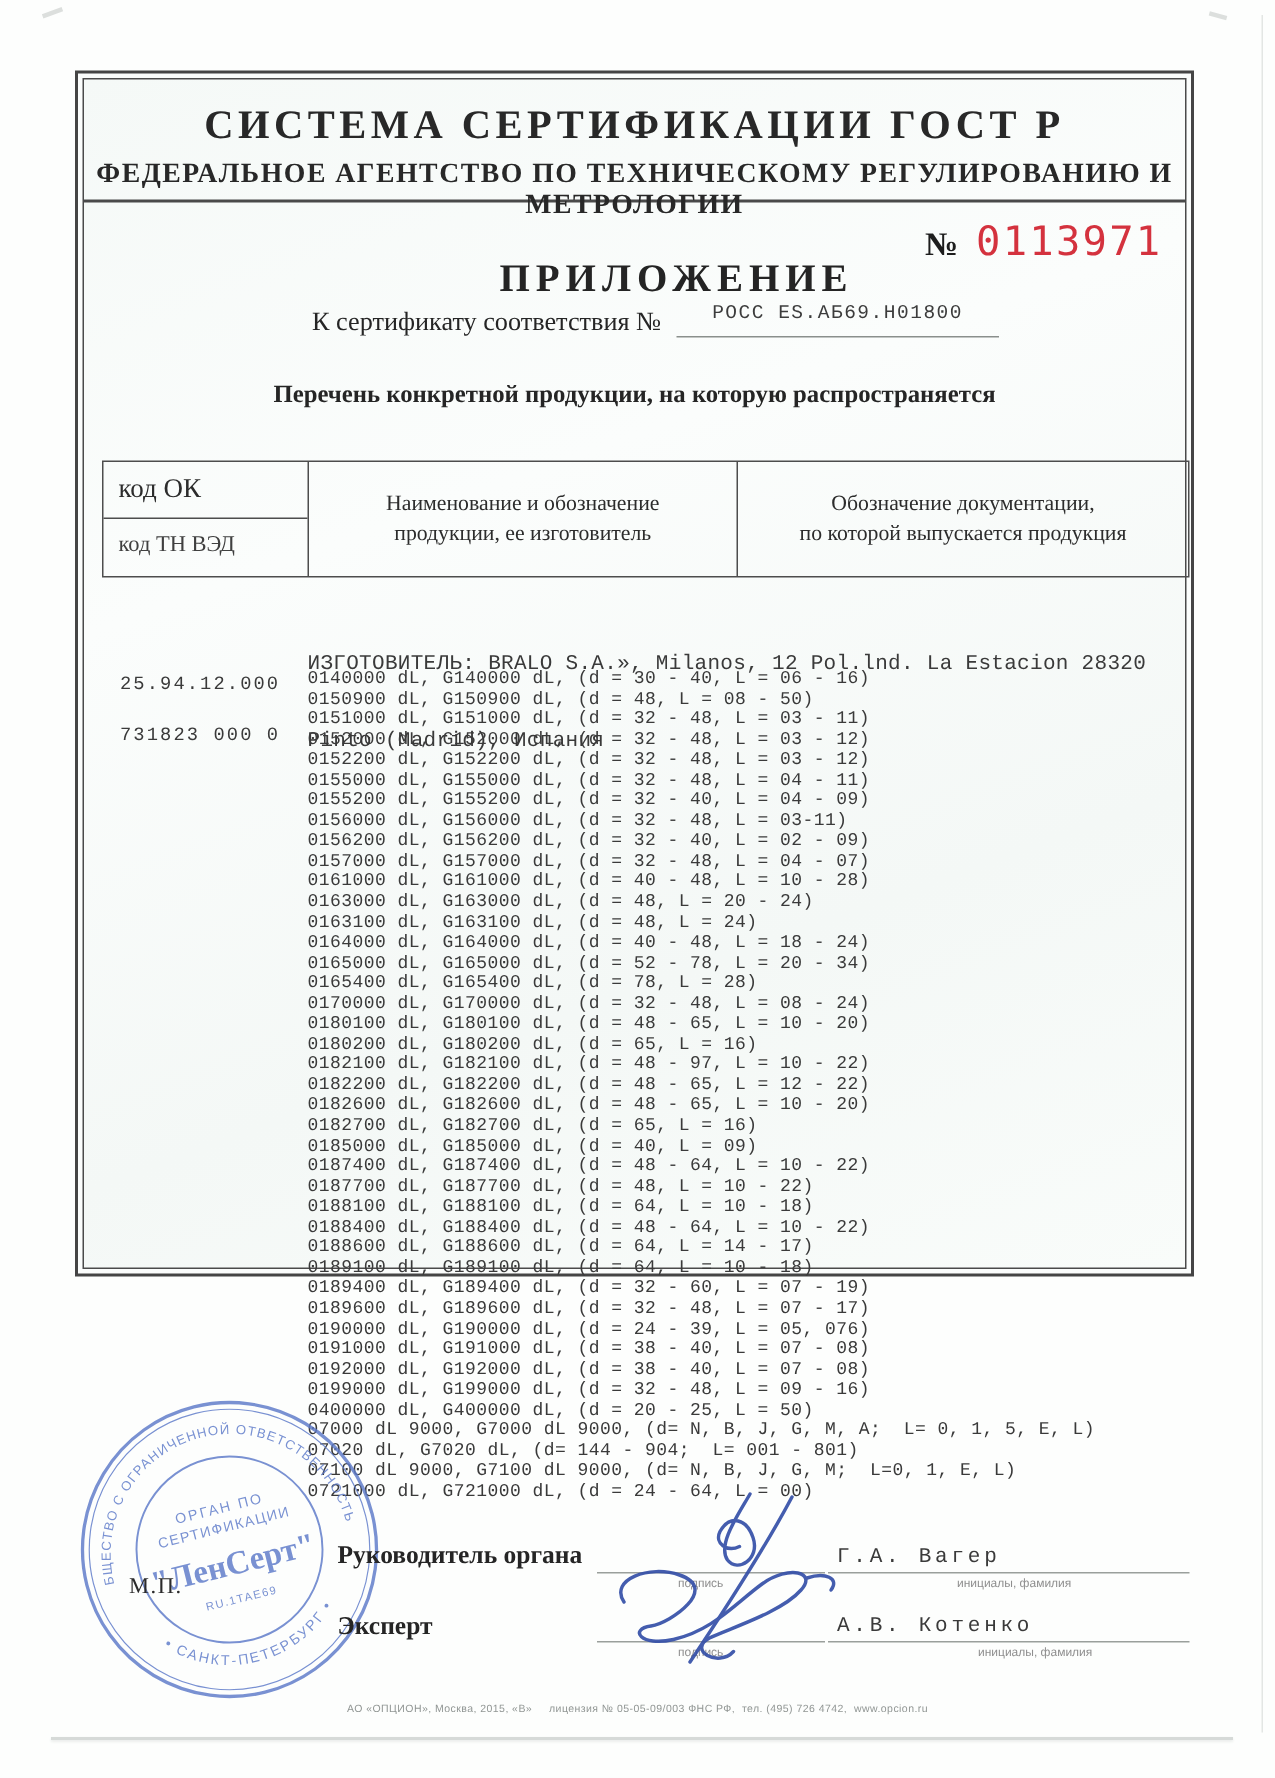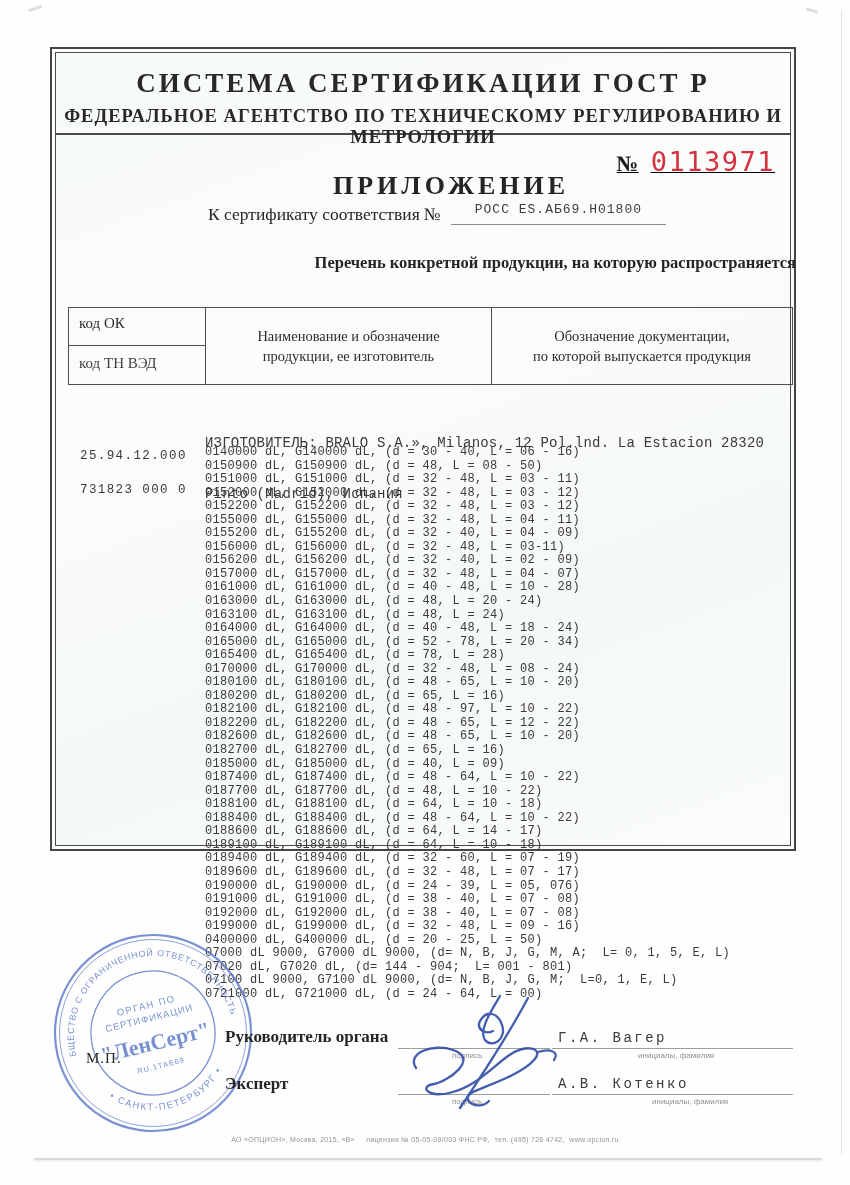--- a/index.html
+++ b/index.html
@@ -13,38 +13,38 @@
   .artifact-tr{position:absolute;left:806px;top:9px;width:12px;height:3px;background:#dcdfdd;transform:rotate(15deg);}
 
   
   .frame{position:absolute;left:50px;top:47px;width:746px;height:804px;border:2.5px solid #454545;box-sizing:border-box;padding:3px;background:#fbfdfc;}
   .frame-inner{width:100%;height:100%;border:1.3px solid #4a4a4a;box-sizing:border-box;background:linear-gradient(160deg,#f5f9f7 0%,#fbfdfc 35%,#f4f8f6 70%,#f9fcfa 100%);}
 
   .doc-header{height:82px;border-bottom:2px solid #4a4a4a;text-align:center;padding-top:15px;box-sizing:border-box;}
   .title-system{font-weight:bold;font-size:27px;letter-spacing:3px;color:#282828;}
   .title-agency{font-weight:bold;font-size:18.5px;letter-spacing:1px;color:#282828;margin-top:7px;}
 
-  .doc-number{position:absolute;top:146px;right:75px;white-space:nowrap;text-decoration:underline;}
+  .doc-number{position:absolute;top:146px;right:75px;white-space:nowrap;}
   .doc-number .nosign{font-size:22px;color:#1d1d1d;margin-right:12px;font-weight:bold;}
   .doc-number .digits{font-family:"DejaVu Sans Mono","Liberation Mono",monospace;font-size:27px;color:#d4323e;letter-spacing:1.5px;}
 
   .appendix{position:absolute;top:171px;left:50px;width:802px;text-align:center;font-weight:bold;font-size:26px;letter-spacing:4px;color:#242424;}
 
   .cert-line{position:absolute;top:204px;left:50px;width:746px;display:flex;justify-content:center;align-items:flex-end;padding-left:28px;box-sizing:border-box;}
   .cert-label{font-weight:normal;font-size:17.5px;color:#252525;}
   .cert-value-wrap{margin-left:10px;border-bottom:1.2px solid #8a8f8c;padding:0 24px;}
   .cert-value{font-family:"Liberation Mono","DejaVu Sans Mono",monospace;font-size:13px;letter-spacing:1px;color:#3c3c3c;position:relative;top:-7px;display:inline-block;}
 
-  .subtitle{position:absolute;top:252px;left:50px;width:746px;text-align:right;font-weight:bold;font-size:16.5px;line-height:22px;color:#252525;}
+  .subtitle{position:absolute;top:252px;left:50px;width:746px;text-align:center;font-weight:bold;font-size:16.5px;line-height:22px;color:#252525;}
 
   .spec-table{position:absolute;left:68px;top:307px;width:725px;height:78px;border:1.5px solid #4d4d4d;box-sizing:border-box;display:grid;grid-template-columns:137px 286px 1fr;background:transparent;}
   .spec-col{border-right:1.5px solid #4d4d4d;box-sizing:border-box;}
   .spec-col:last-child{border-right:none;}
   .col-codes{display:flex;flex-direction:column;}
-  .col-codes .cell-top{flex:1;border-bottom:1.3px solid #4d4d4d;padding:7px 0 0 10px;font-size:15px;color:#2c2c2c;}
+  .col-codes .cell-top{flex:1;border-bottom:1.3px solid #4d4d4d;padding:7px 0 0 10px;font-size:18px;color:#2c2c2c;}
   .col-codes .cell-bottom{flex:1;padding:9px 0 0 10px;font-size:15px;color:#404040;}
   .col-center{display:flex;flex-direction:column;align-items:center;justify-content:center;text-align:center;font-size:14.5px;line-height:20px;color:#2c2c2c;}
 
   .mono{font-family:"Liberation Mono","DejaVu Sans Mono",monospace;color:#3a3a3a;}
   .manufacturer{position:absolute;left:205px;top:401px;font-size:14px;line-height:17px;letter-spacing:0.2px;white-space:pre;}
   .code-ok{position:absolute;left:80px;top:449px;font-size:12.5px;letter-spacing:1.4px;}
   .code-tn{position:absolute;left:80px;top:483px;font-size:12.5px;letter-spacing:1.4px;}
   .products{position:absolute;left:205px;top:446px;font-size:12px;line-height:13.55px;letter-spacing:0.3px;white-space:pre;}
   .product-row{height:13.55px;}
 

